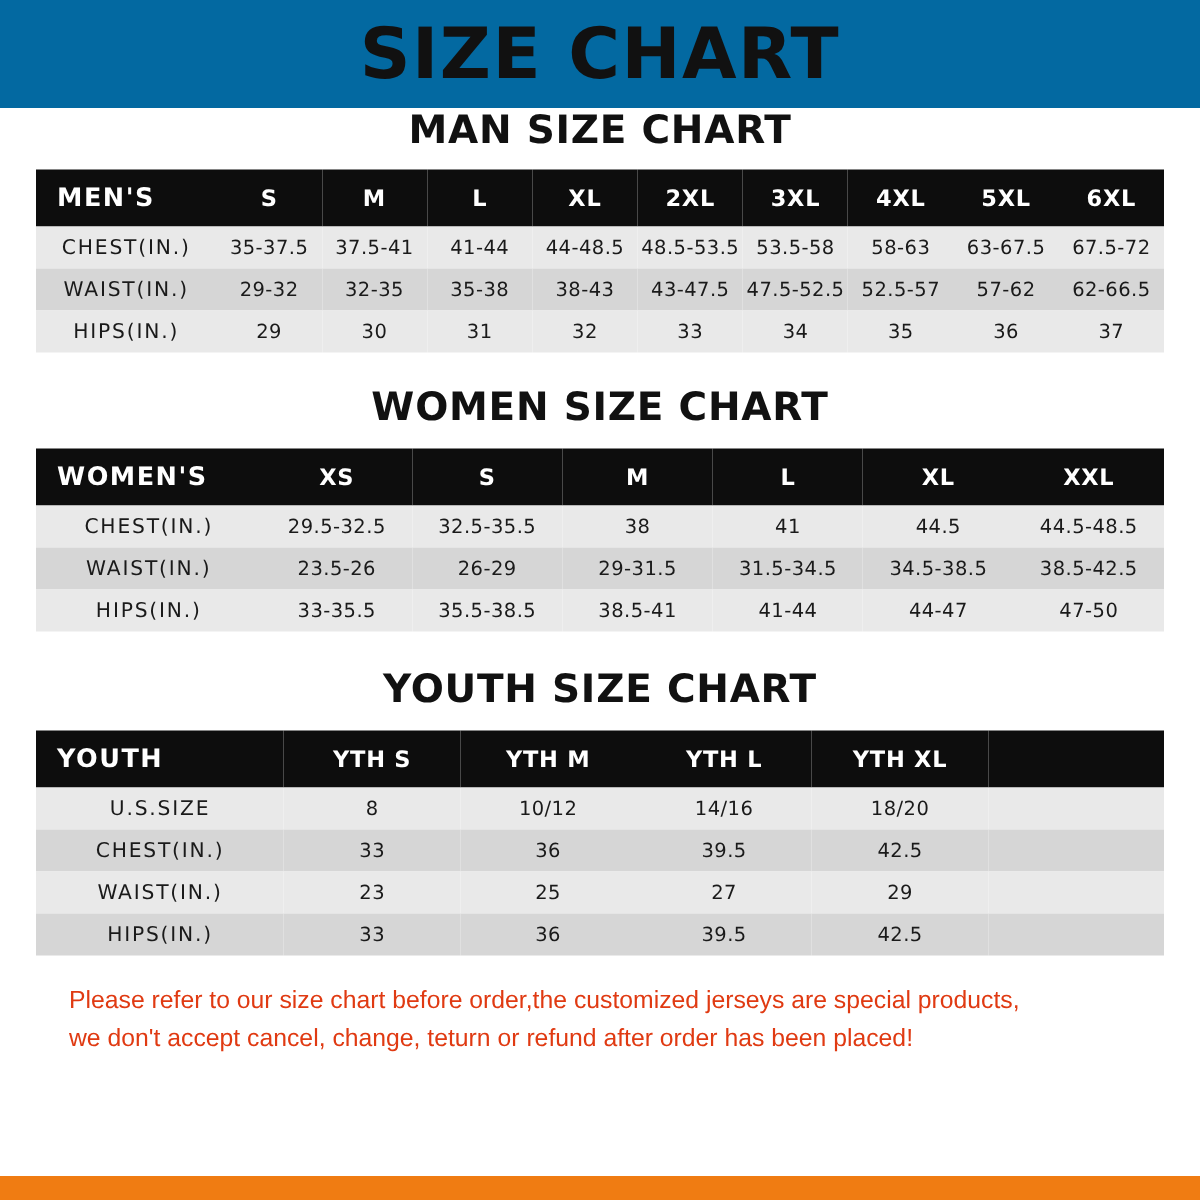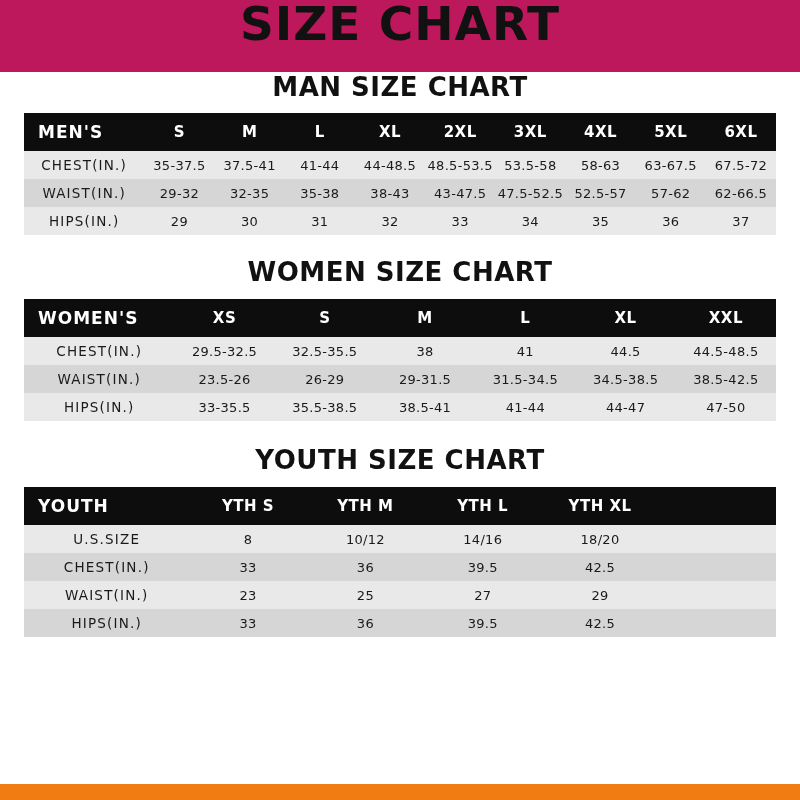--- a/index.html
+++ b/index.html
@@ -14,24 +14,24 @@
   .page {
     width: 800px;
     height: 800px;
     position: relative;
     background: #fff;
     display: flex;
     flex-direction: column;
   }
   
   .header {
-    background: #be185d;
+    background: #0369a1;
     height: 72px;
     display: flex;
-    align-items: flex-start;
+    align-items: center;
     justify-content: center;
     position: relative;
   }
   .header-title {
     font-family: "DejaVu Sans", sans-serif;
     font-weight: bold;
     font-size: 47px;
     letter-spacing: 1px;
     color: #111;
     line-height: 1;
@@ -296,17 +296,21 @@
           <td class="rowhead">HIPS(IN.)</td>
           <td>33</td>
           <td>36</td>
           <td>39.5</td>
           <td>42.5</td>
           <td></td>
         </tr>
       </tbody>
     </table>
 
+    <div class="note">
+      <div>Please refer to our size chart before order,the customized jerseys are special products,</div>
+      <div>we don't accept cancel, change, teturn or refund after order has been placed!</div>
+    </div>
 
   </div>
 
   <div class="bottom-bar"></div>
 </div>
 
 </body></html>

